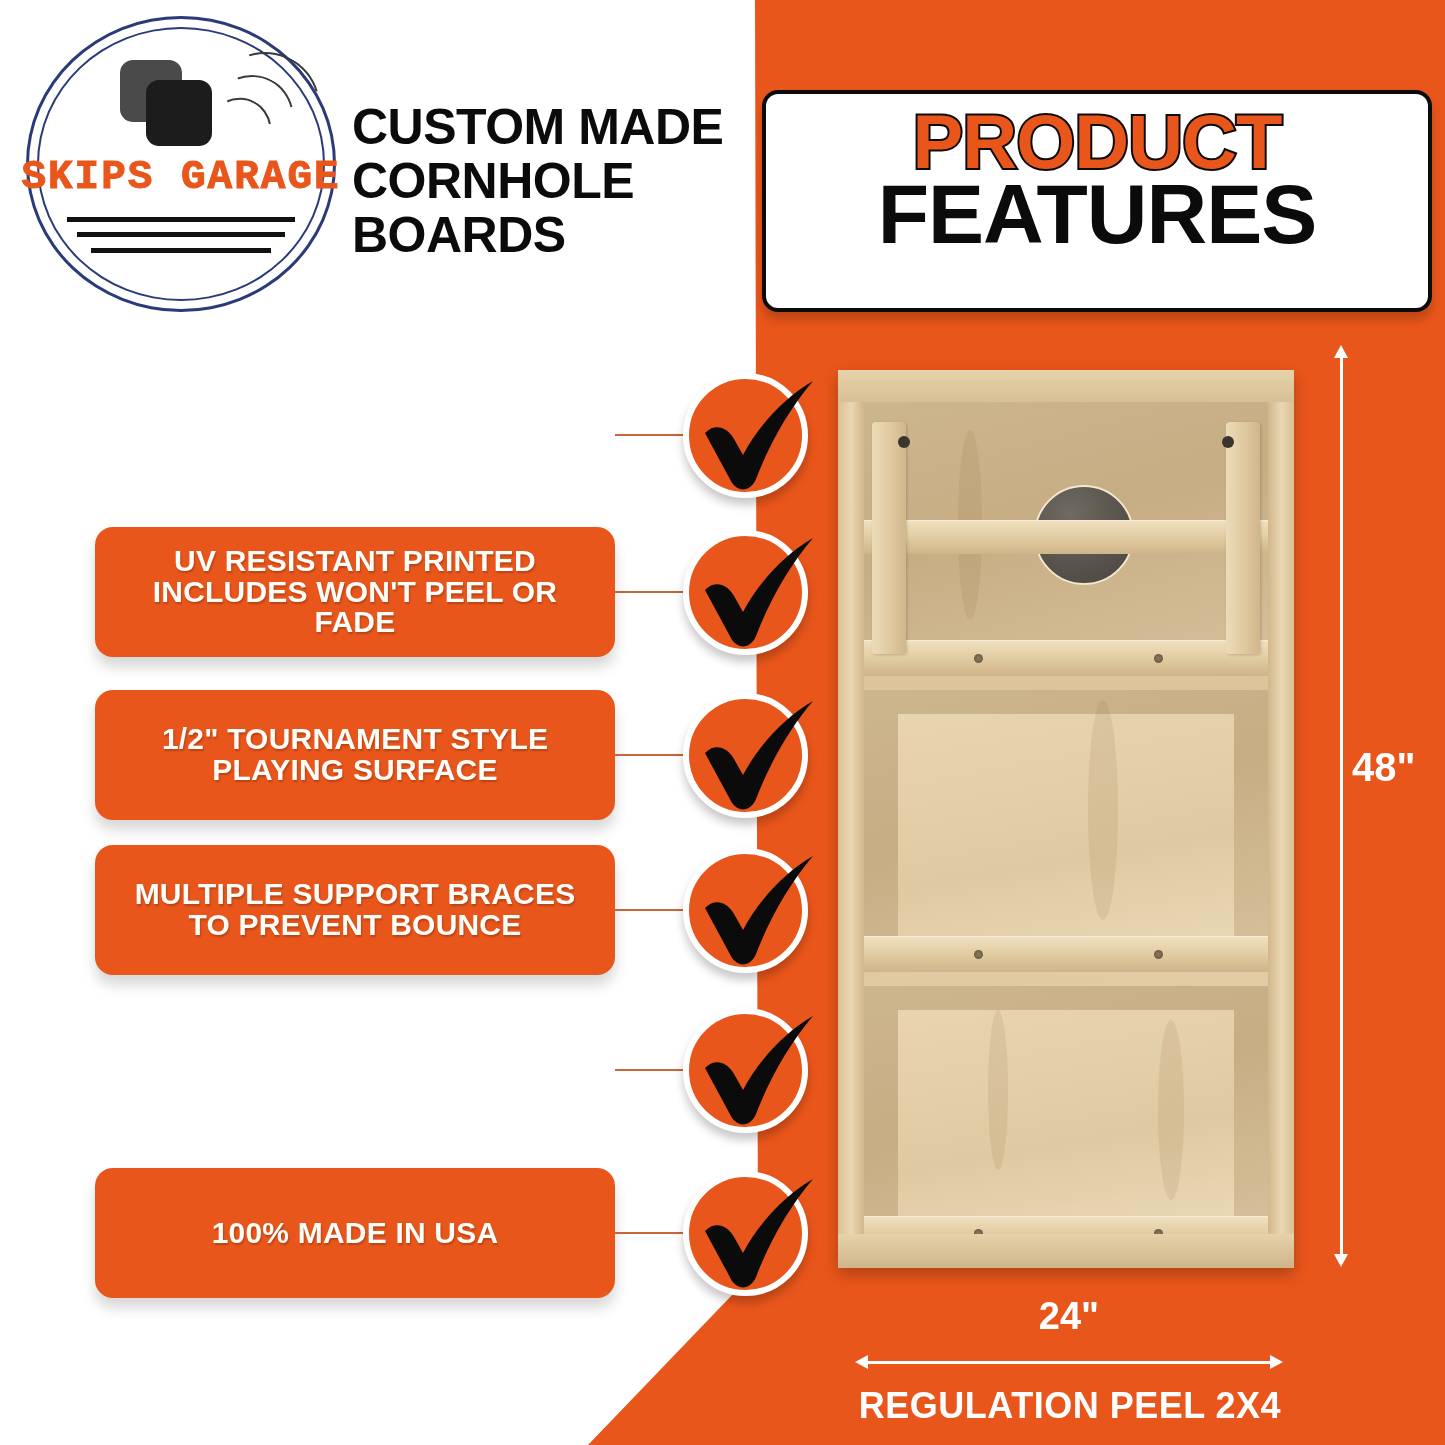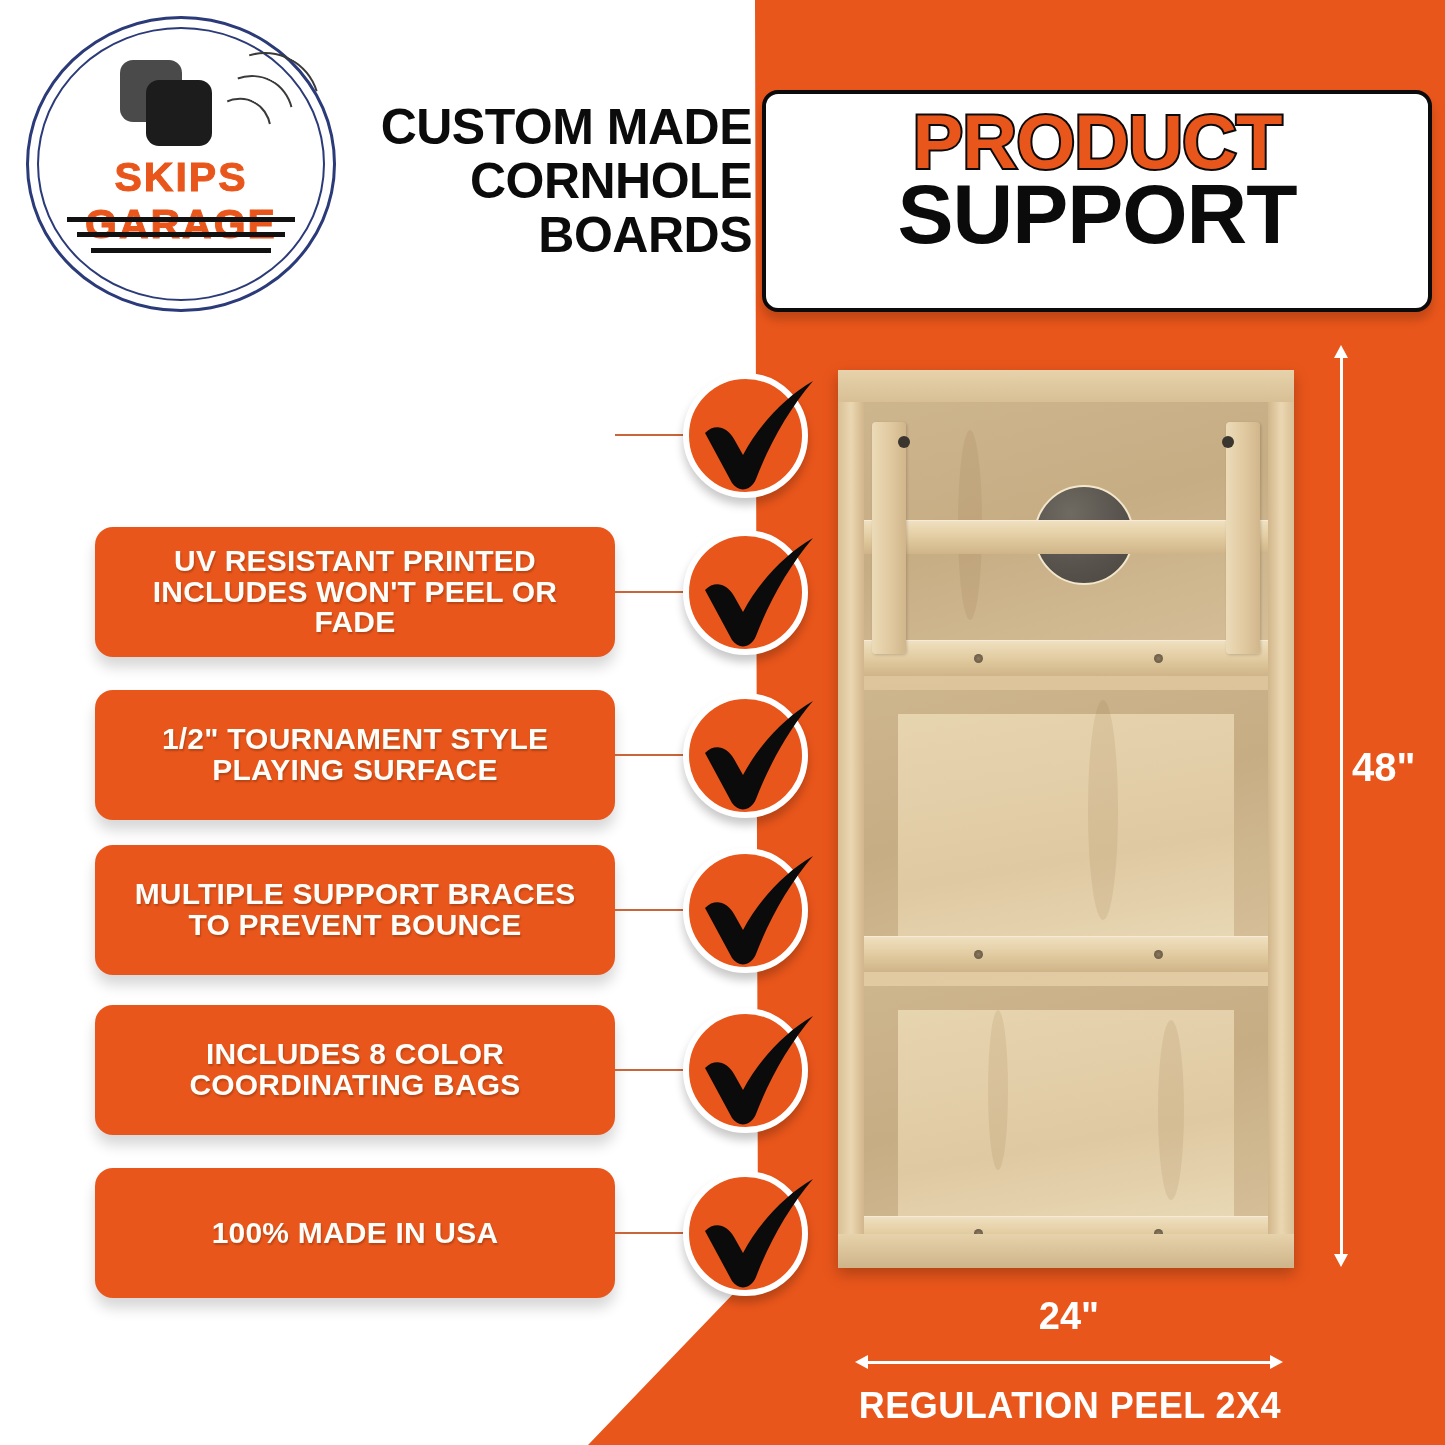--- a/index.html
+++ b/index.html
@@ -33,31 +33,31 @@
   .swoosh{ position:absolute; border:2px solid #3a3a3a; border-radius:50%;
            border-color:#3a3a3a transparent transparent transparent; }
   .sw1{ left:190px; top:40px;  width:110px; height:110px; transform:rotate(28deg); }
   .sw2{ left:183px; top:62px;  width:90px;  height:100px; transform:rotate(28deg); }
   .sw3{ left:176px; top:84px;  width:74px;  height:92px;  transform:rotate(28deg); }
   #logo-wordmark{
     position:absolute; left:0; top:142px; width:322px; text-align:center;
     font-size:41px; font-weight:bold; letter-spacing:2px;
     color:#E9561B;
     -webkit-text-stroke:1px #E9561B;
-    font-family:Liberation Sans, sans-serif;
+    font-family:Liberation Mono, monospace;
   }
   .logo-line{ position:absolute; background:#111; height:5px; left:50%; transform:translateX(-50%); }
   .ll1{ top:205px; width:228px; }
   .ll2{ top:220px; width:208px; }
   .ll3{ top:236px; width:180px; }
 
   
   #headline{
     position:absolute; left:352px; top:100px; width:400px;
-    text-align:right; z-index:5;
+    text-align:left; z-index:5;
     font-family:"Liberation Sans Narrow","Liberation Sans", sans-serif;
     font-weight:bold; font-size:50px; line-height:1.08; color:#0b0b0b;
     letter-spacing:-0.5px;
   }
 
   
   #features-banner{
     position:absolute; left:762px; top:90px; width:670px; height:222px;
     background:#ffffff; border:4px solid #0b0b0b; border-radius:16px;
     z-index:6; text-align:center; overflow:hidden;
@@ -219,21 +219,21 @@
   <div id="logo-wordmark">SKIPS GARAGE</div>
   <div class="logo-line ll1"></div>
   <div class="logo-line ll2"></div>
   <div class="logo-line ll3"></div>
 </div>
 
 <div id="headline">CUSTOM MADE CORNHOLE BOARDS</div>
 
 <div id="features-banner">
   <div id="banner-product">PRODUCT</div>
-  <div id="banner-features">SUPPORT</div>
+  <div id="banner-features">FEATURES</div>
 </div>
 
 <div class="feature-row" style="top:370px;">
   <div class="connector"></div>
   <div class="check-circle">
     <svg viewBox="0 0 152 152">
       <path d="M28 72 C38 62 50 66 57 78 L66 94 C82 64 108 36 136 20 C112 48 92 84 79 118 C74 130 62 132 55 122 Z" fill="#0b0b0b"></path>
     </svg>
   </div>
 </div>
@@ -268,23 +268,20 @@
   </div>
   <div class="connector"></div>
   <div class="check-circle">
     <svg viewBox="0 0 152 152">
       <path d="M28 72 C38 62 50 66 57 78 L66 94 C82 64 108 36 136 20 C112 48 92 84 79 118 C74 130 62 132 55 122 Z" fill="#0b0b0b"></path>
     </svg>
   </div>
 </div>
 
 <div class="feature-row" style="top:1005px;">
-  <div class="pill">
-    <div class="pill-text">INCLUDES 8 COLOR COORDINATING BAGS</div>
-  </div>
   <div class="connector"></div>
   <div class="check-circle">
     <svg viewBox="0 0 152 152">
       <path d="M28 72 C38 62 50 66 57 78 L66 94 C82 64 108 36 136 20 C112 48 92 84 79 118 C74 130 62 132 55 122 Z" fill="#0b0b0b"></path>
     </svg>
   </div>
 </div>
 
 <div class="feature-row" style="top:1168px;">
   <div class="pill">

